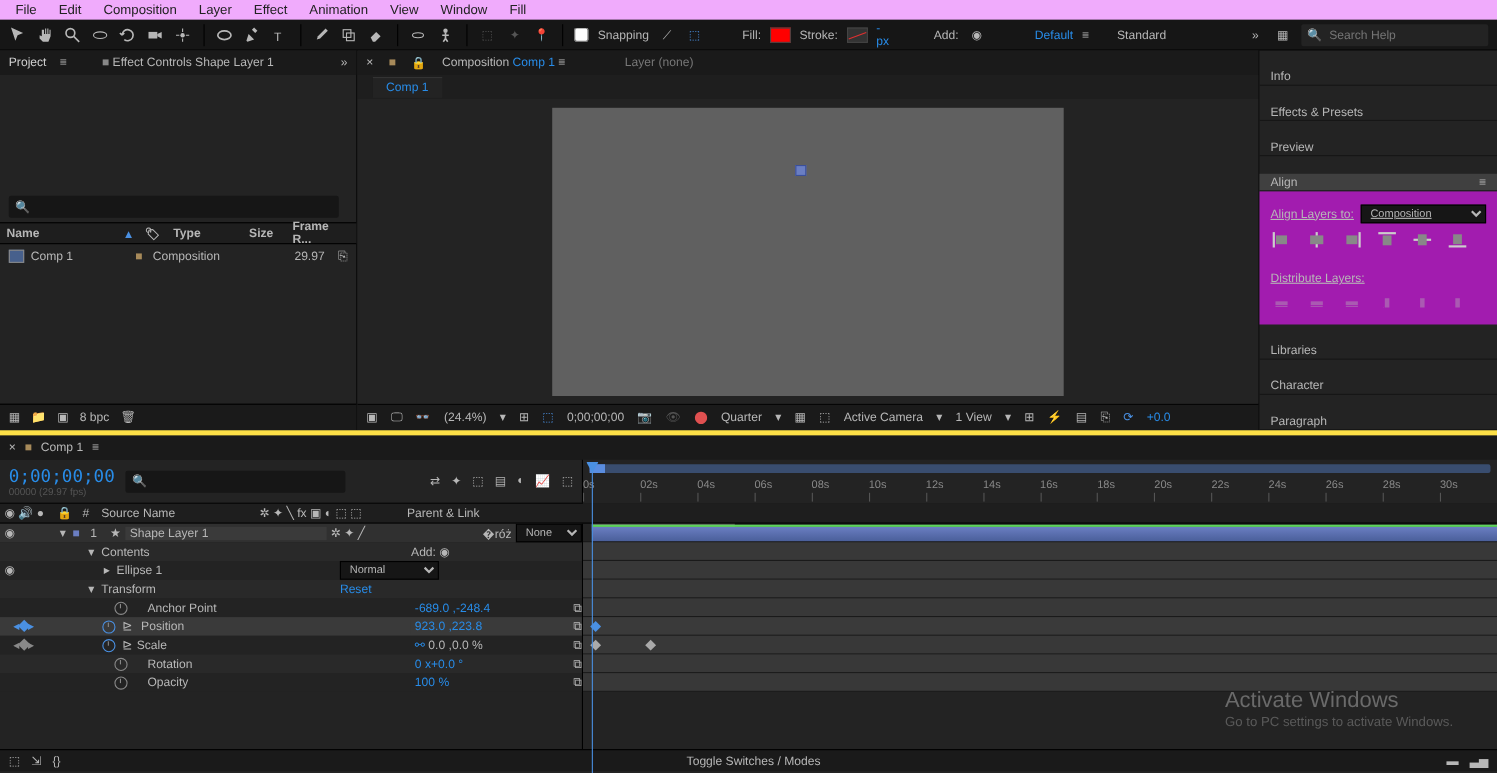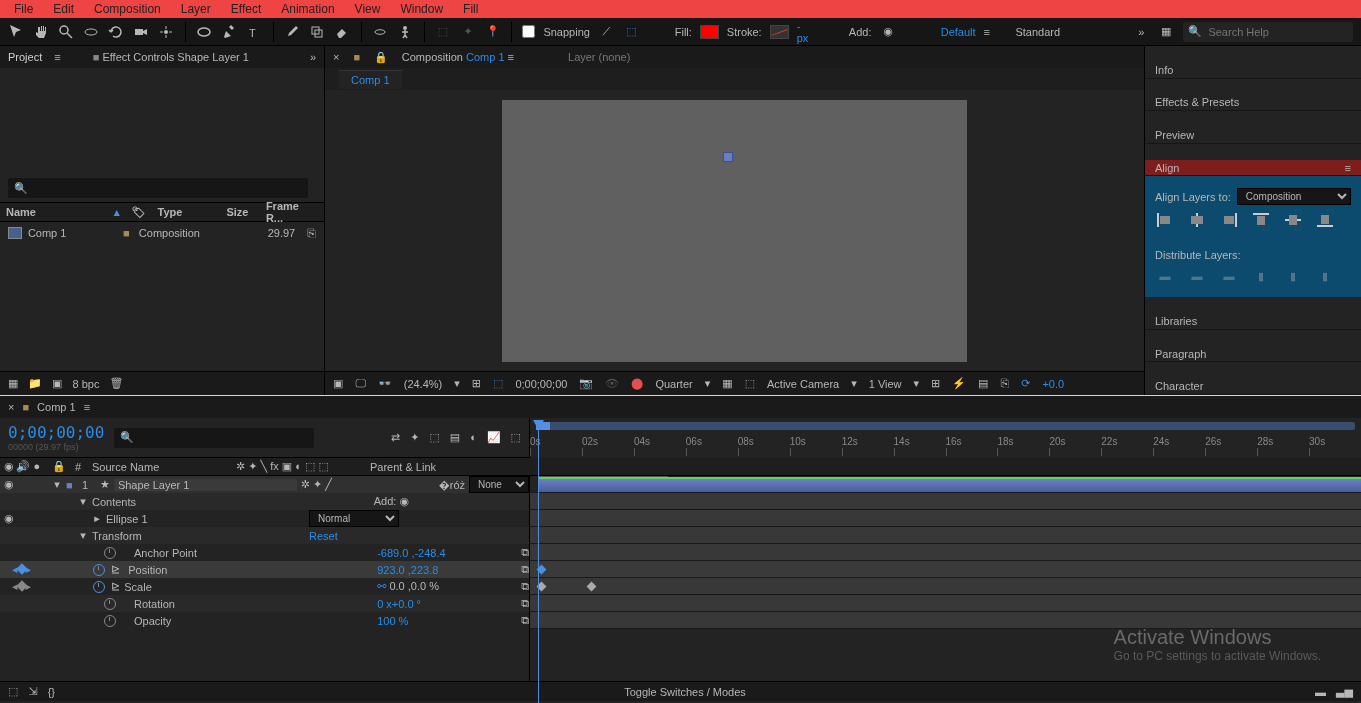--- a/index.html
+++ b/index.html
@@ -1,37 +1,37 @@
 <!DOCTYPE html>
 <html><head>
 <meta charset="utf-8">
 <style>
 * { margin: 0; padding: 0; box-sizing: border-box; font-family: "Segoe UI", Tahoma, sans-serif; font-size: 11px; color: #b7b7b7; user-select: none; }
 body { background: #232323; width: 1361px; height: 703px; overflow: hidden; position: relative; }
 
 
-.menubar { background: #ef4444; height: 18px; display: flex; padding: 0 4px; }
+.menubar { background: #f0abfc; height: 18px; display: flex; padding: 0 4px; }
 .menubar span { color: #222; padding: 2px 10px; cursor: default; font-size: 12px; }
 
 
 .toolbar { background: #161616; height: 28px; display: flex; align-items: center; padding: 0 8px; gap: 8px; border-bottom: 1px solid #000; }
 .tool-ic { width: 18px; height: 18px; display: flex; align-items: center; justify-content: center; color: #b7b7b7; }
 .tool-ic svg { width: 16px; height: 16px; }
 .tool-sep { width: 1px; height: 20px; background: #000; margin: 0 2px; }
 .tool-label { color: #b7b7b7; }
 .fill-sw { width: 20px; height: 14px; background: #ff0000; border: 1px solid #444; }
 .stroke-sw { width: 20px; height: 14px; background: #333; border: 1px solid #444; position: relative; }
 .stroke-sw::after { content: ""; position: absolute; left: 0; right: 0; top: 50%; border-top: 1px solid #e03030; transform: rotate(-20deg); }
 .dim { color: #555; }
 .link-blue { color: #288ce8; }
 .search-box { background: #232323; height: 20px; border-radius: 2px; display: flex; align-items: center; padding: 0 6px; gap: 6px; margin-left: auto; width: 180px; }
 .search-box input { background: transparent; border: none; outline: none; color: #b7b7b7; width: 100%; }
 
 
-.main { display: flex; height: 350px; border-bottom: 1px solid #fde047; }
+.main { display: flex; height: 350px; border-bottom: 5px solid #fde047; }
 .panel { border-right: 1px solid #000; background: #232323; }
 
 
 .project { width: 325px; display: flex; flex-direction: column; }
 .panel-tabs { height: 22px; background: #1a1a1a; display: flex; align-items: center; padding: 0 8px; gap: 12px; font-size: 11px; }
 .panel-tabs .active { color: #d0d0d0; }
 .project-body { flex: 1; }
 .search-mini { margin: 4px 8px; background: #161616; height: 20px; border-radius: 2px; display: flex; align-items: center; padding: 0 6px; width:300px; margin-top:110px;}
 .proj-head { display: flex; border-top: 1px solid #000; border-bottom: 1px solid #000; height: 20px; align-items: center; background: #1e1e1e; font-weight: bold; }
 .proj-head span { padding: 0 6px; }
@@ -45,22 +45,22 @@
 .comp-subtab { height: 22px; background: #1e1e1e; display: flex; align-items: center; padding-left: 14px; }
 .comp-subtab span { background: #232323; padding: 3px 12px; color: #288ce8; border-top:1px solid #333;}
 .canvas-wrap { flex: 1; background: #232323; display: flex; align-items: center; justify-content: center; position: relative; }
 .canvas { width: 465px; height: 262px; background: #606060; position: relative; }
 .shape { position: absolute; width: 10px; height: 10px; background: #6a7ec2; border: 1px solid #3a4f9a; left: 221px; top: 52px; }
 .comp-foot { height: 24px; background: #1a1a1a; border-top: 1px solid #000; display: flex; align-items: center; padding: 0 8px; gap: 12px; }
 
 
 .rightp { width: 216px; display: flex; flex-direction: column; background:#232323;}
 .rp-head { height: 28px; padding: 0 10px; display: flex; align-items: center; border-bottom: 1px solid #161616; justify-content: space-between; margin-top: 16px; }
-.rp-head.active { background: #7f1d1d; }
-.align-body { padding: 6px 10px; background: #0c4a6e; }
+.rp-head.active { background: #404040; }
+.align-body { padding: 6px 10px; background: #a21caf; text-decoration: underline; }
 .align-row { display: flex; align-items: center; gap: 6px; margin: 6px 0; }
 .align-row select { background: #161616; border: 1px solid #000; color: #b7b7b7; padding: 2px 4px; flex:1;}
 .align-btns { display: flex; gap: 12px; margin: 6px 0; }
 .ab { width: 20px; height: 18px; display:flex; align-items:center; justify-content:center;}
 .ab svg { width:18px; height:16px;}
 
 
 .timeline { display: flex; flex-direction: column; height: 305px; }
 .tl-tabs { height: 22px; background: #1a1a1a; display: flex; align-items: center; padding: 0 8px; gap: 8px; }
 .tl-header { height: 40px; display: flex; border-bottom: 1px solid #000; }
@@ -385,24 +385,24 @@
         <span class="ab">▬</span>
         <span class="ab">▮</span>
         <span class="ab">▮</span>
         <span class="ab">▮</span>
       </div>
     </div>
     <div class="rp-head">
         <span>Libraries</span>
       </div>
     <div class="rp-head">
+        <span>Character</span>
+      </div>
+    <div class="rp-head">
         <span>Paragraph</span>
-      </div>
-    <div class="rp-head">
-        <span>Character</span>
       </div>
   </div>
 </div>
 
 <div class="timeline">
   <div class="tl-tabs">
     <span>×</span>
     <span style="color:#a78a5a;">■</span>
     <span>Comp 1</span>
     <span>≡</span>

